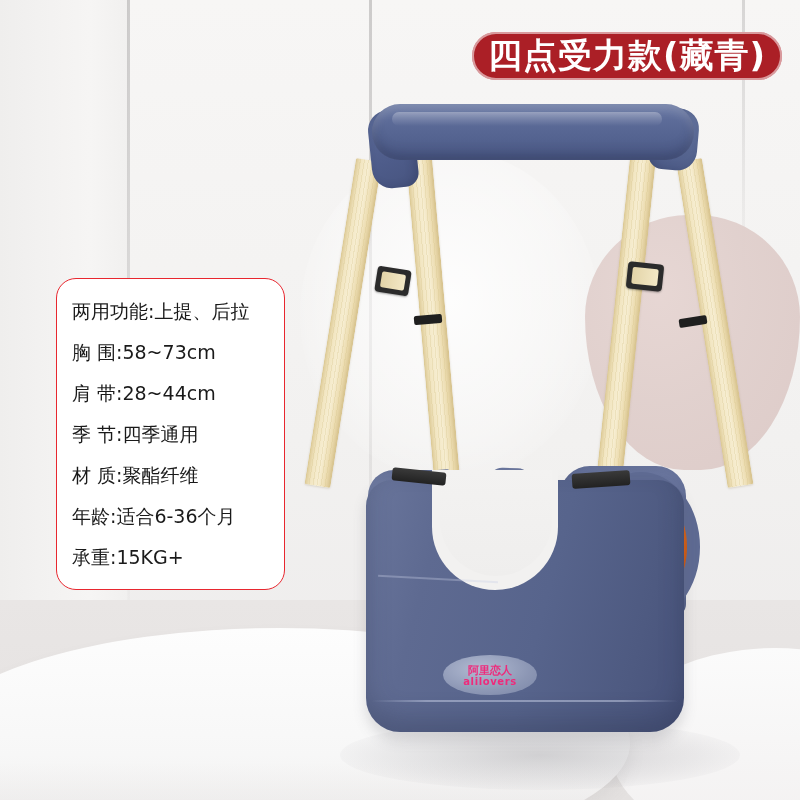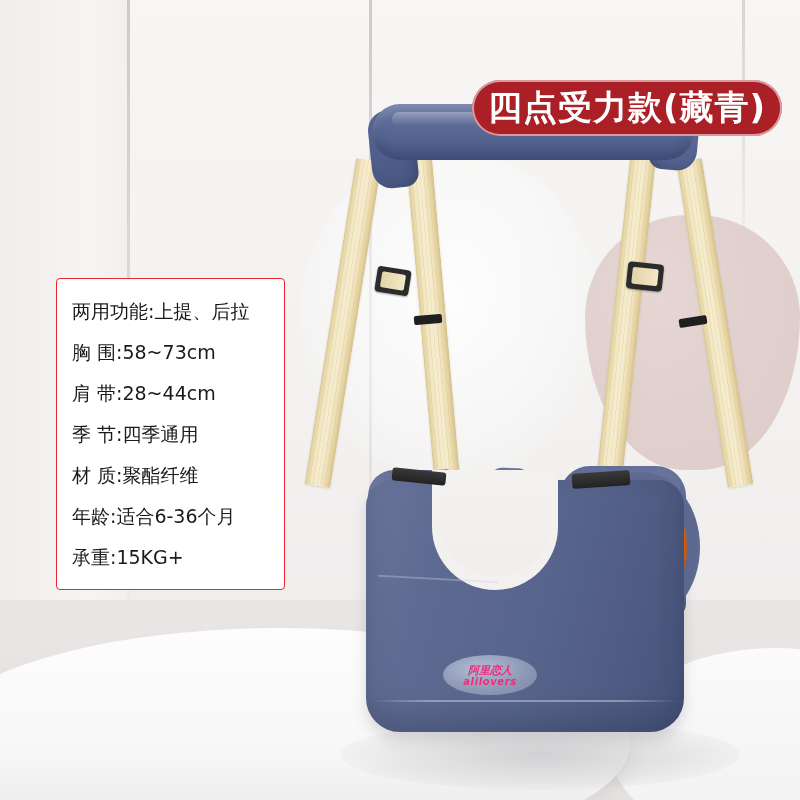--- a/index.html
+++ b/index.html
@@ -109,45 +109,44 @@
     font-size: 31px;
     font-weight: 700;
     letter-spacing: 1.5px;
     font-family: "DejaVu Sans", "Liberation Sans", sans-serif;
   }
 
   
   .variant-pill {
     position: absolute;
     left: 472px; top: 32px;
-    width: 310px; height: 56px;
+    width: 310px; height: 48px;
     background: #ab1f26;
     border-radius: 28px;
     display: flex;
     align-items: center;
     justify-content: center;
     box-shadow: 0 0 0 2px rgba(255,255,255,.55) inset;
-    margin-top: 48px;
   }
   .variant-text {
     color: #ffffff;
     font-size: 34px;
     font-weight: 700;
     letter-spacing: 1px;
     font-family: "DejaVu Sans", "Liberation Sans", sans-serif;
   }
 
   
   .spec-box {
     position: absolute;
     left: 56px; top: 278px;
     width: 229px; height: 312px;
     background: #ffffff;
     border: 1.6px solid #e8272f;
-    border-radius: 4px;
+    border-radius: 20px;
     padding: 12px 0 0 0;
     box-sizing: border-box;
   }
   .spec-list {
     list-style: none;
     margin: 0;
     padding: 0 0 0 15px;
   }
   .spec-line {
     font-size: 19px;
@@ -352,21 +351,20 @@
     position: absolute;
     left: 443px; top: 655px;
     width: 94px; height: 40px;
     background: radial-gradient(ellipse at 40% 35%, rgba(183,192,214,.95) 0%, rgba(150,160,188,.85) 60%, rgba(130,141,172,.80) 100%);
     border-radius: 50%;
     display: flex;
     flex-direction: column;
     align-items: center;
     justify-content: center;
     gap: 0px;
-    font-style: italic;
   }
   .logo-cn {
     font-size: 11px;
     color: #ee2a7b;
     font-weight: 700;
     line-height: 12px;
     font-family: "DejaVu Sans", "Liberation Sans", sans-serif;
   }
   .logo-en {
     font-size: 10px;

